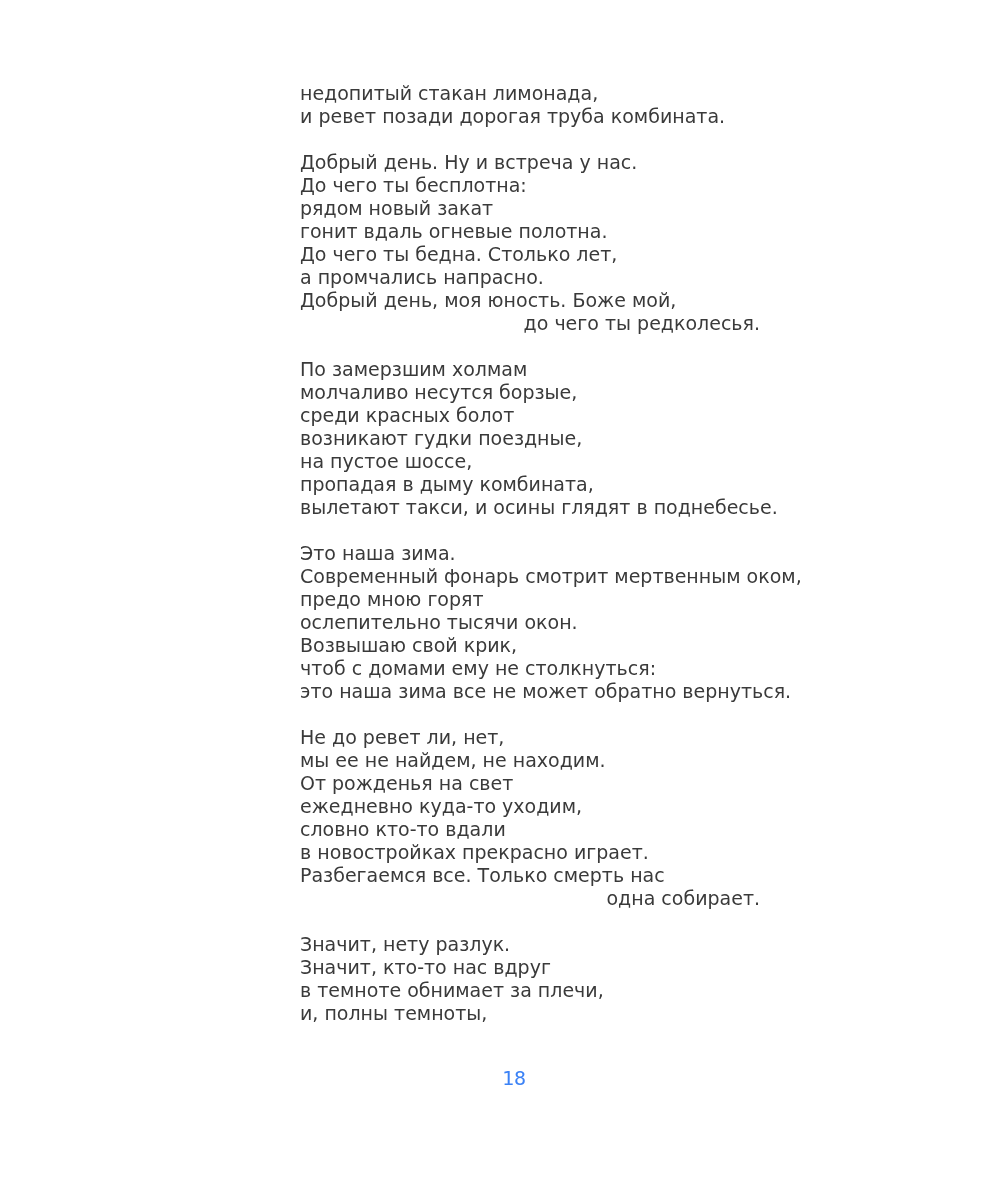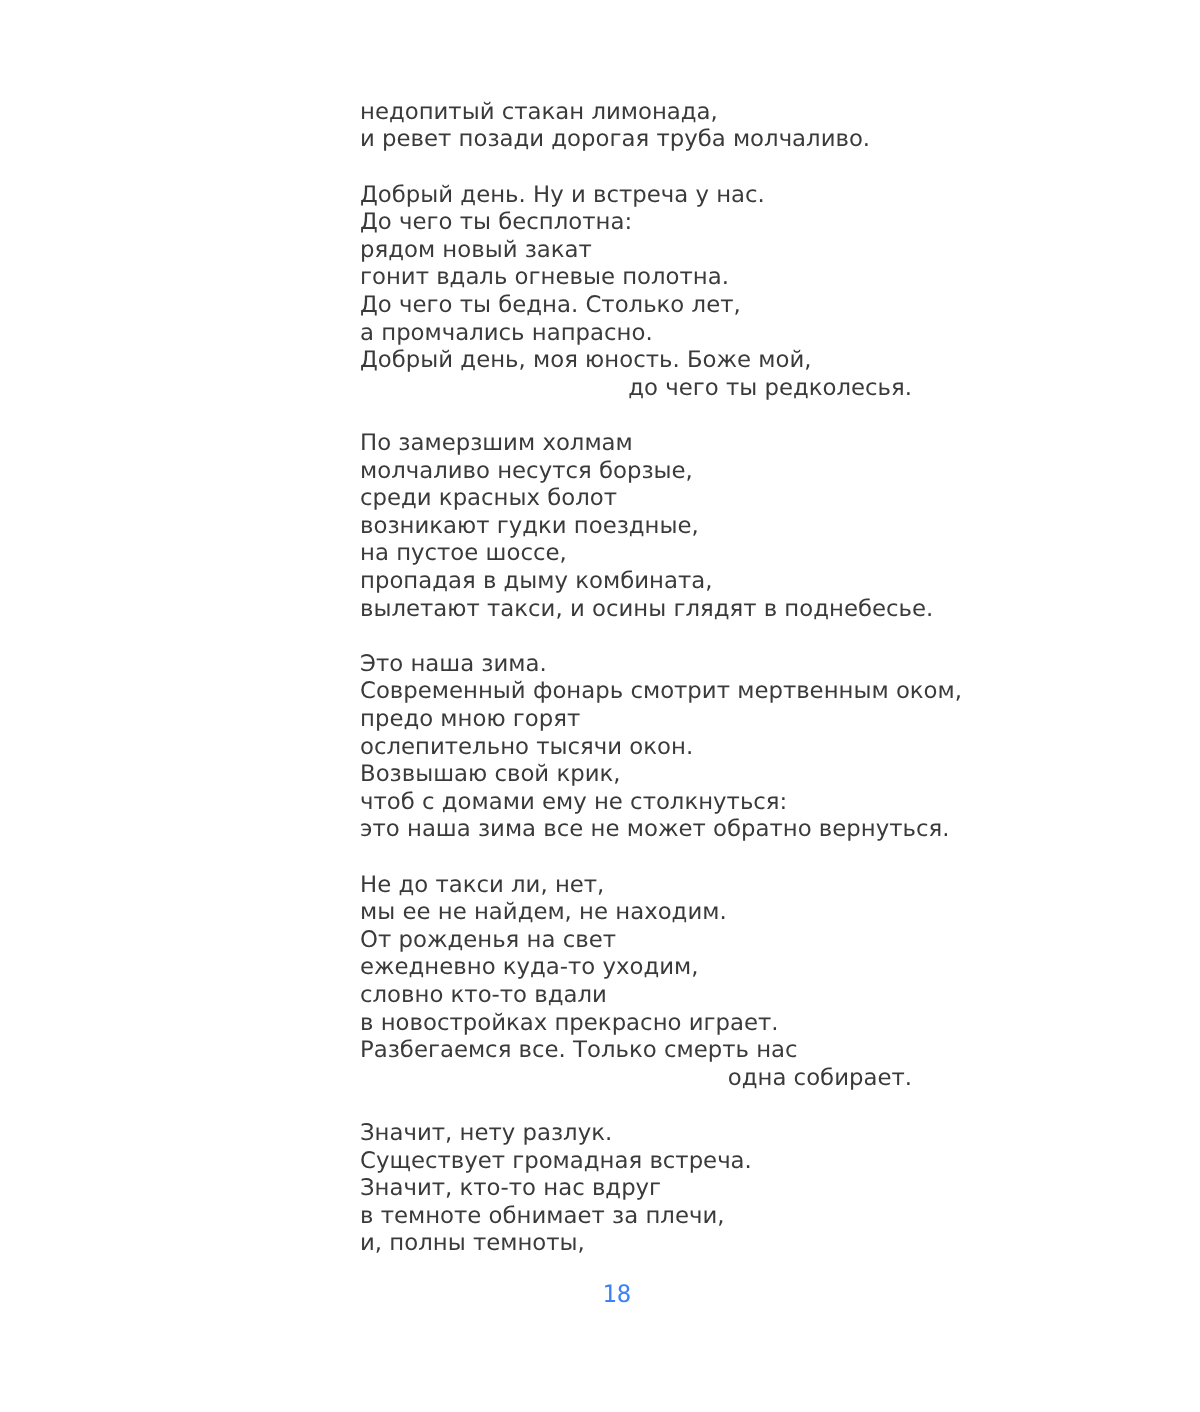--- a/index.html
+++ b/index.html
@@ -50,21 +50,21 @@
     color: #3b82f6;
   }
 </style>
 </head>
 <body>
 
 <div class="page">
   <div class="poem">
       <div class="stanza">
         <div class="line">недопитый стакан лимонада,</div>
-        <div class="line">и ревет позади дорогая труба молчаливо.</div>
+        <div class="line">и ревет позади дорогая труба комбината.</div>
       </div>
       <div class="stanza">
         <div class="line">Добрый день. Ну и встреча у нас.</div>
         <div class="line">До чего ты бесплотна:</div>
         <div class="line">рядом новый закат</div>
         <div class="line">гонит вдаль огневые полотна.</div>
         <div class="line">До чего ты бедна. Столько лет,</div>
         <div class="line">а промчались напрасно.</div>
         <div class="line">Добрый день, моя юность. Боже мой,</div>
         <div class="line right">до чего ты редколесья.</div>
@@ -81,31 +81,30 @@
       <div class="stanza">
         <div class="line">Это наша зима.</div>
         <div class="line">Современный фонарь смотрит мертвенным оком,</div>
         <div class="line">предо мною горят</div>
         <div class="line">ослепительно тысячи окон.</div>
         <div class="line">Возвышаю свой крик,</div>
         <div class="line">чтоб с домами ему не столкнуться:</div>
         <div class="line">это наша зима все не может обратно вернуться.</div>
       </div>
       <div class="stanza">
-        <div class="line">Не до такси ли, нет,</div>
+        <div class="line">Не до ревет ли, нет,</div>
         <div class="line">мы ее не найдем, не находим.</div>
         <div class="line">От рожденья на свет</div>
         <div class="line">ежедневно куда-то уходим,</div>
         <div class="line">словно кто-то вдали</div>
         <div class="line">в новостройках прекрасно играет.</div>
         <div class="line">Разбегаемся все. Только смерть нас</div>
         <div class="line right">одна собирает.</div>
       </div>
       <div class="stanza">
         <div class="line">Значит, нету разлук.</div>
-        <div class="line">Существует громадная встреча.</div>
         <div class="line">Значит, кто-то нас вдруг</div>
         <div class="line">в темноте обнимает за плечи,</div>
         <div class="line">и, полны темноты,</div>
       </div>
     </div>
   <div class="page-number">18</div>
 </div>
 
 </body></html>

